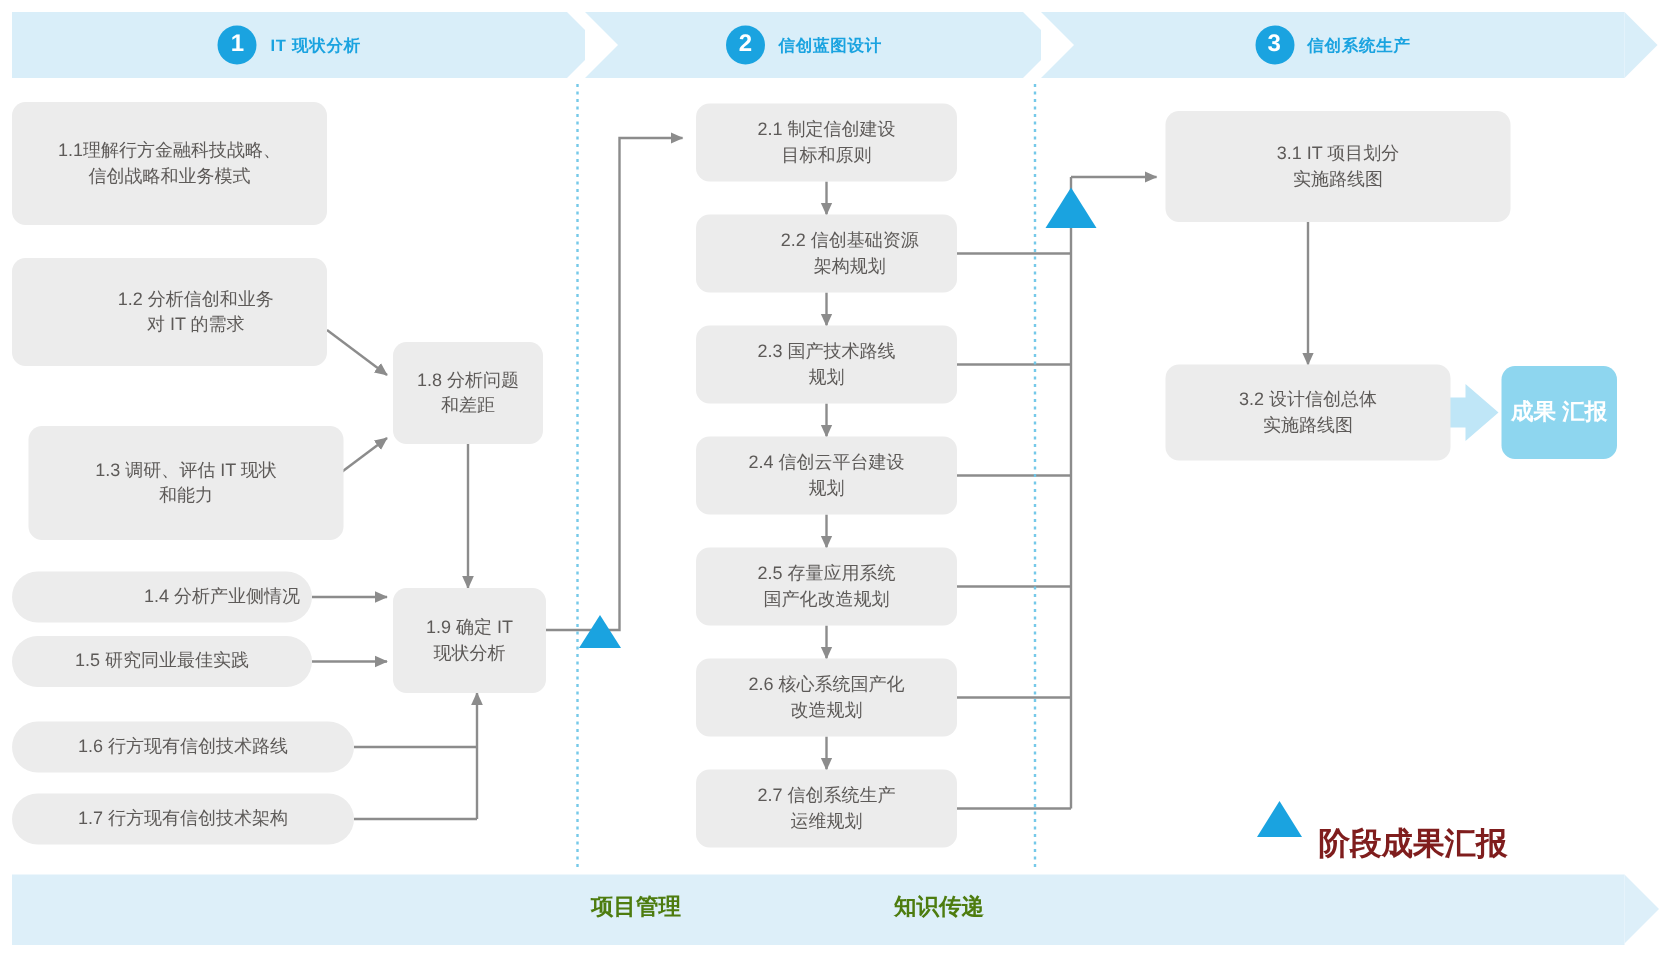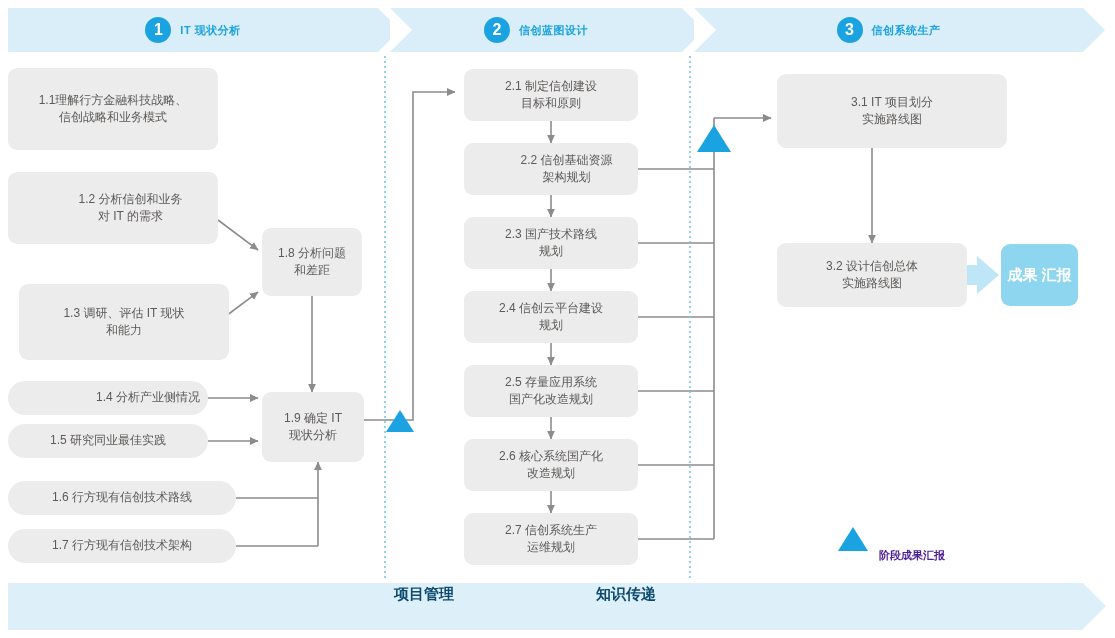--- a/index.html
+++ b/index.html
@@ -24,21 +24,21 @@
   .pnum{width:26px;height:26px;border-radius:50%;background:#1aa3e0;color:#fff;
       font-size:16px;font-weight:bold;display:flex;align-items:center;justify-content:center;
       line-height:1;}
   .ptitle{color:#1aa3e0;font-size:11px;font-weight:bold;letter-spacing:.5px;white-space:nowrap;}
 
   
   #botband{position:absolute;left:8px;top:583px;width:1075px;height:47px;background:#ddeff9;z-index:2;}
   #botband .tip{position:absolute;right:-23px;top:0;width:0;height:0;
       border-top:23.5px solid transparent;border-bottom:23.5px solid transparent;
       border-left:23px solid #ddeff9;}
-  .botlbl{position:absolute;top:2px;color:#0c4a6e;font-size:15px;font-weight:bold;white-space:nowrap;}
+  .botlbl{position:absolute;top:12px;color:#4d7c0f;font-size:15px;font-weight:bold;white-space:nowrap;}
 
   
   .box{position:absolute;background:#ececec;border-radius:9px;z-index:3;
        display:flex;align-items:center;justify-content:center;text-align:center;
        color:#5d5a58;font-size:12px;line-height:1.45;padding:0 8px;box-sizing:border-box;}
   .pill{border-radius:19px;}
   .box span{display:block;}
 
   
   #resultbox{position:absolute;left:1001px;top:244px;width:77px;height:62px;
@@ -49,21 +49,21 @@
   
   .tri{position:absolute;width:0;height:0;z-index:4;
        border-left:17px solid transparent;border-right:17px solid transparent;
        border-bottom:27px solid #1aa3e0;}
   .tri-sm{border-left-width:14px;border-right-width:14px;border-bottom-width:22px;}
 
   
   #legend{position:absolute;left:838px;top:515px;display:flex;align-items:center;gap:11px;z-index:4;}
   #legend .ltri{width:0;height:0;border-left:15px solid transparent;
       border-right:15px solid transparent;border-bottom:24px solid #1aa3e0;}
-  #legend .ltxt{color:#4c1d95;font-size:11px;font-weight:bold;white-space:nowrap;margin-top:33px;}
+  #legend .ltxt{color:#7f1d1d;font-size:21px;font-weight:bold;white-space:nowrap;margin-top:33px;}
 </style>
 </head>
 <body>
 
 <div id="stage">
 
   <svg id="wires" viewBox="0 0 1115 638" xmlns="http://www.w3.org/2000/svg">
     <defs>
       <marker id="ah" markerWidth="9" markerHeight="9" refX="8" refY="4.5" orient="auto" markerUnits="userSpaceOnUse">
         <path d="M0,0.6 L8.6,4.5 L0,8.4 z" fill="#8c8c8c"></path>

